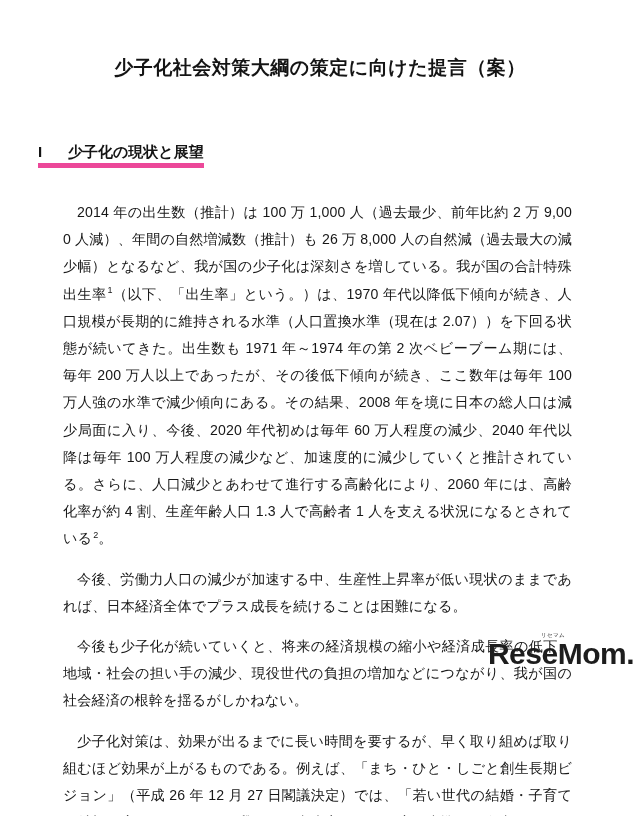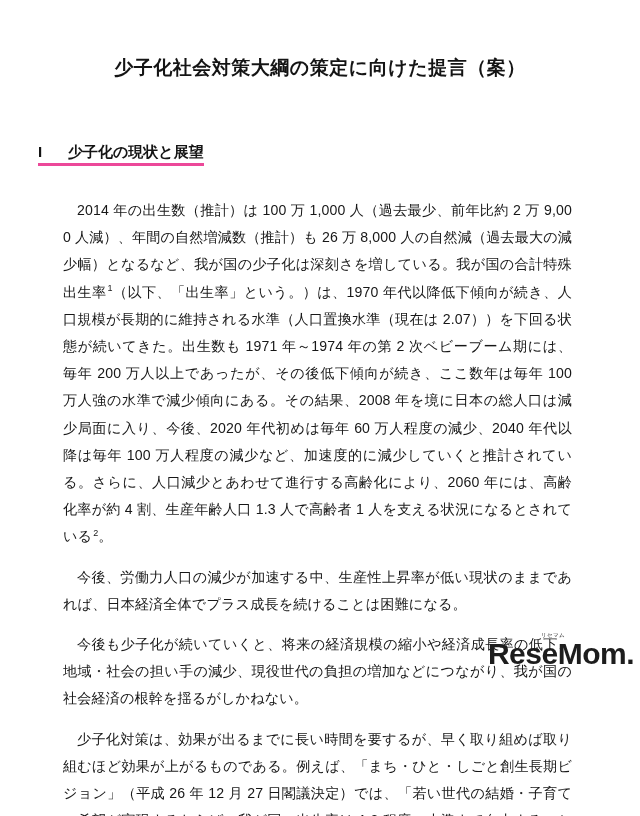--- a/index.html
+++ b/index.html
@@ -35,21 +35,21 @@
     margin: 0;
     padding-top: 62px;
     padding-left: 38px;
     font-size: 15px;
     font-weight: bold;
     color: #141414;
     font-family: "Liberation Sans", "DejaVu Sans", sans-serif;
   }
   .section-heading .sh-inner {
     display: inline-block;
-    border-bottom: 3px solid #ec4899;
+    border-bottom: 5px solid #ec4899;
     padding-bottom: 1px;
   }
   .section-heading .sh-num {
     display: inline-block;
     min-width: 16px;
   }
   .section-heading .sh-label {
     display: inline-block;
     margin-left: 14px;
   }

